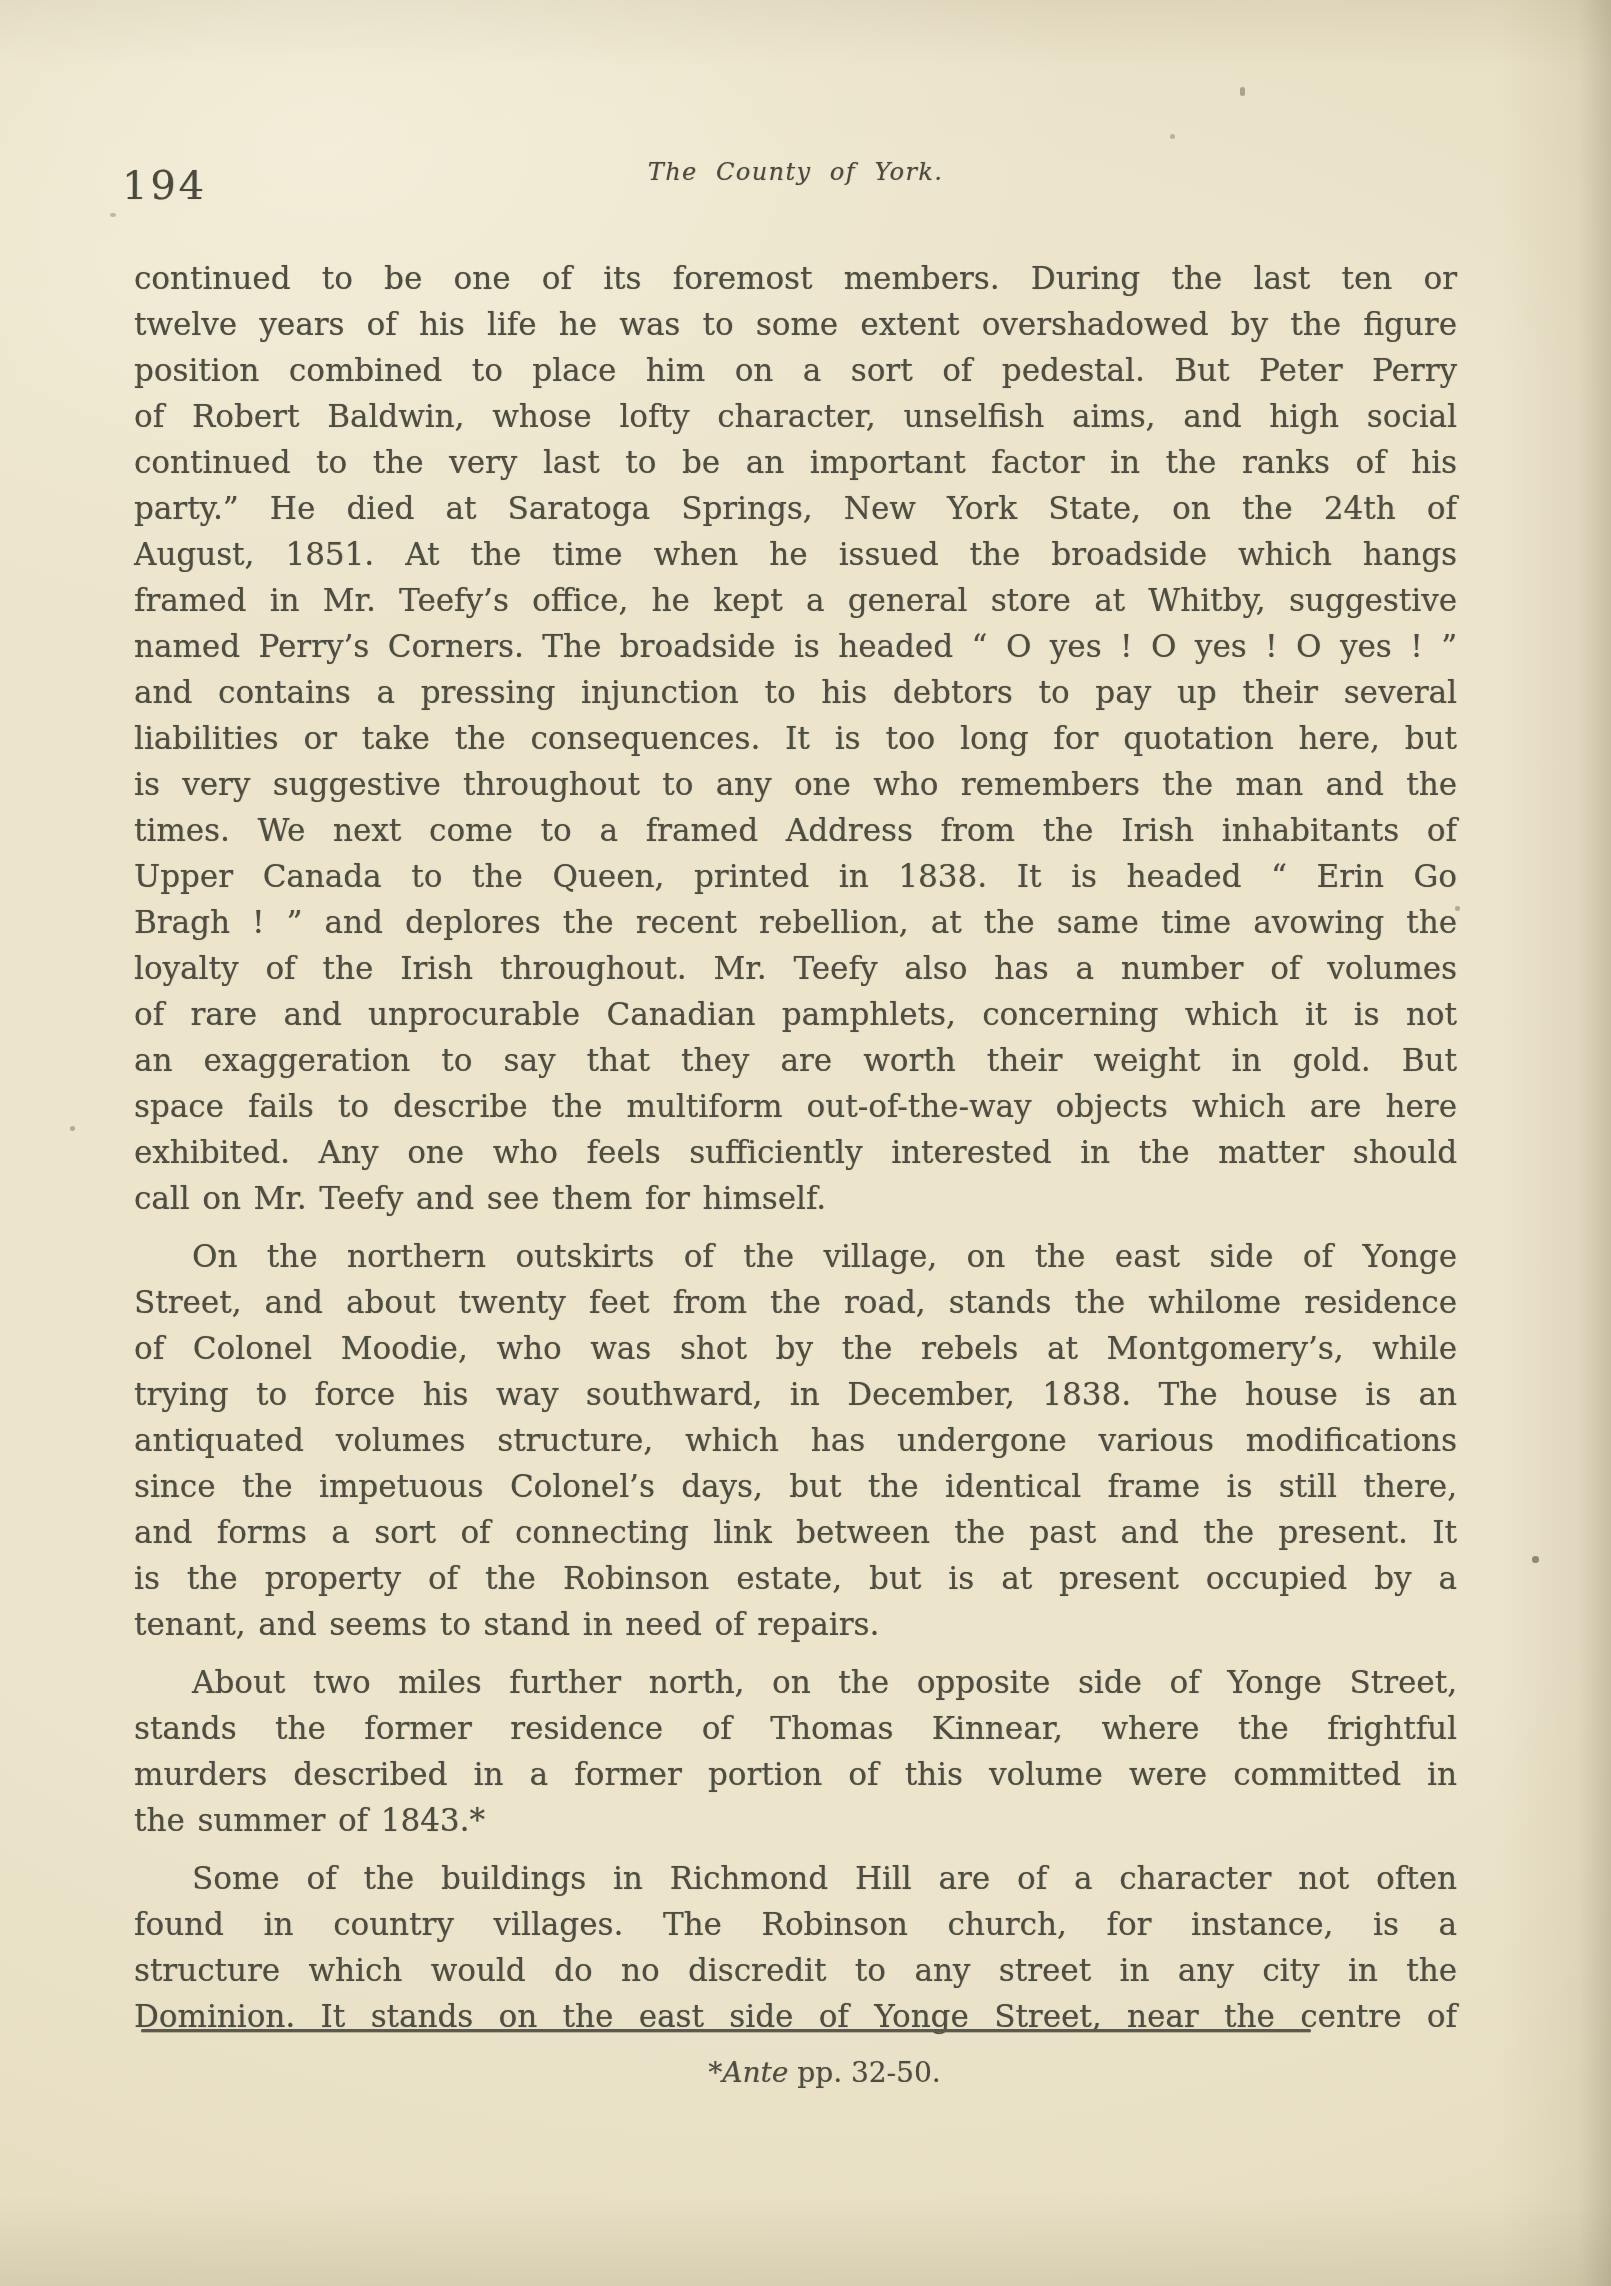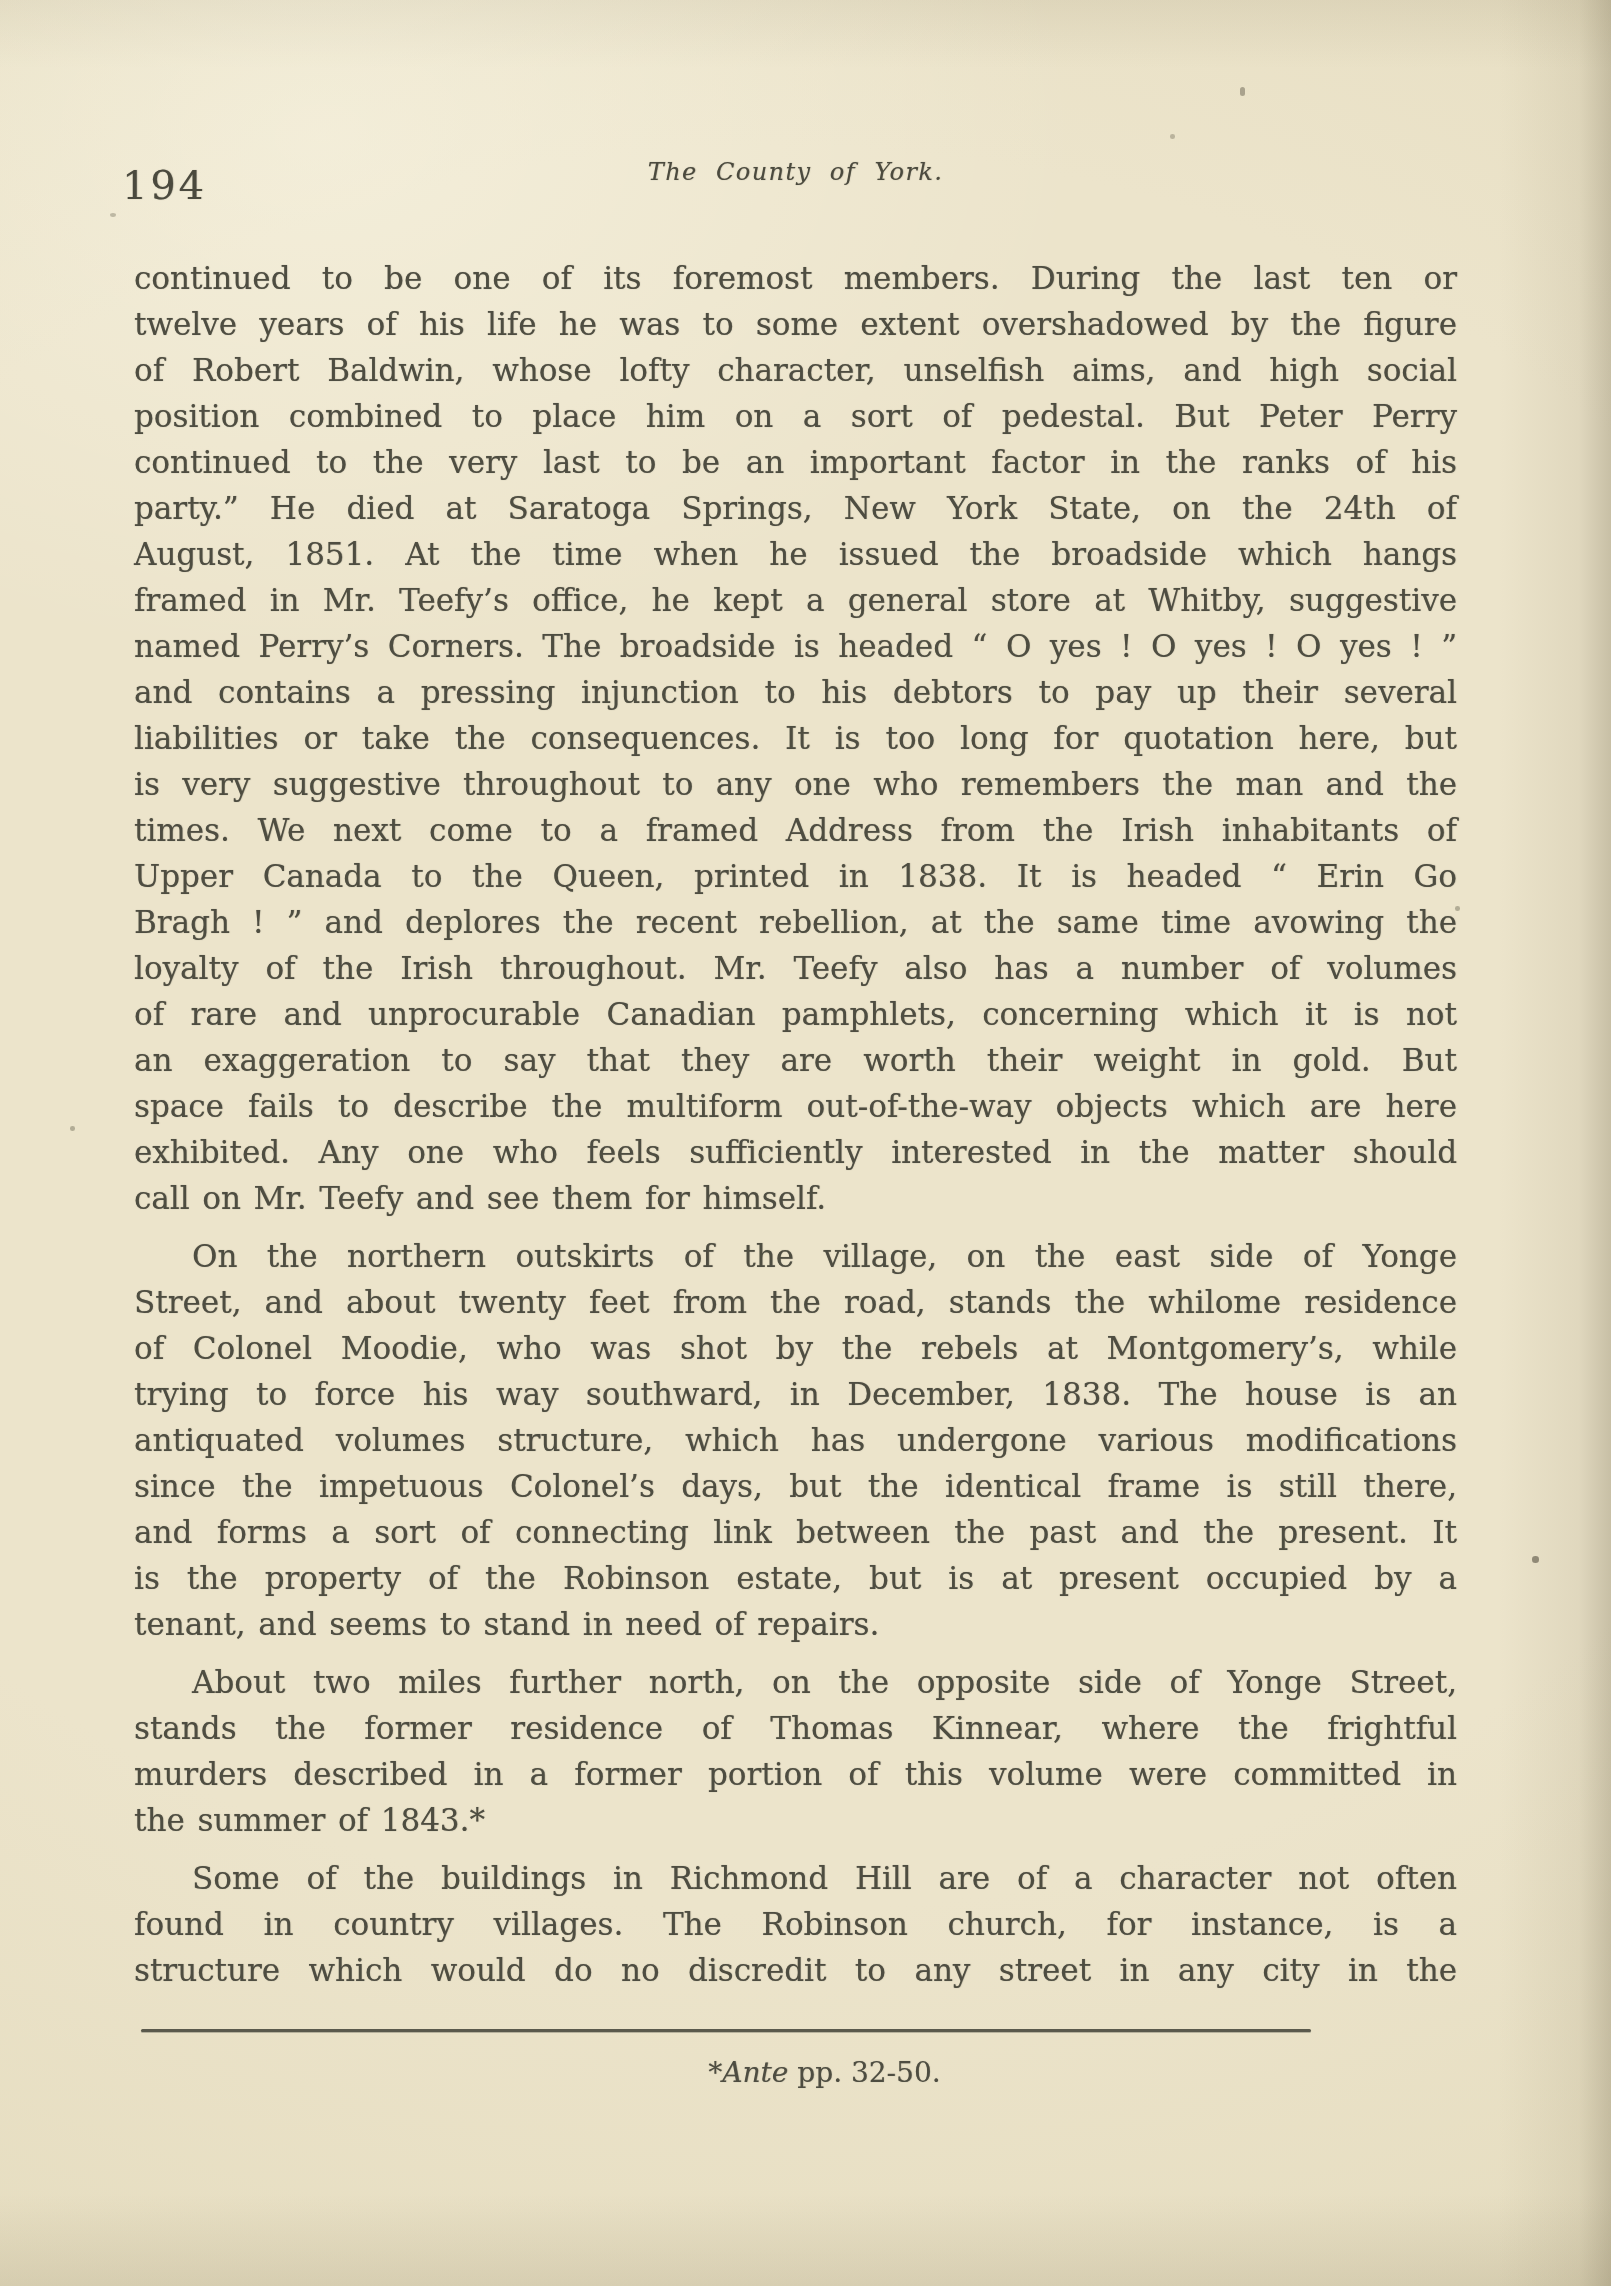--- a/index.html
+++ b/index.html
@@ -107,22 +107,22 @@
 
   <div class="page-header">
     <span class="page-number">194</span>
     <span class="running-title">The County of York.</span>
   </div>
 
   <div class="page-body">
       <div class="paragraph">
         <div class="line">continued to be one of its foremost members.  During the last ten or</div>
         <div class="line">twelve years of his life he was to some extent overshadowed by the figure</div>
+        <div class="line">position combined to place him on a sort of pedestal.  But Peter Perry</div>
         <div class="line">of Robert Baldwin, whose lofty character, unselfish aims, and high social</div>
-        <div class="line">position combined to place him on a sort of pedestal.  But Peter Perry</div>
         <div class="line">continued to the very last to be an important factor in the ranks of his</div>
         <div class="line">party.”  He died at Saratoga Springs, New York State, on the 24th of</div>
         <div class="line">August, 1851.  At the time when he issued the broadside which hangs</div>
         <div class="line">framed in Mr. Teefy’s office, he kept a general store at Whitby, suggestive</div>
         <div class="line">named Perry’s Corners.  The broadside is headed “ O yes !  O yes !  O yes ! ”</div>
         <div class="line">and contains a pressing injunction to his debtors to pay up their several</div>
         <div class="line">liabilities or take the consequences.  It is too long for quotation here, but</div>
         <div class="line">is very suggestive throughout to any one who remembers the man and the</div>
         <div class="line">times.  We next come to a framed Address from the Irish inhabitants of</div>
         <div class="line">Upper Canada to the Queen, printed in 1838.  It is headed “ Erin Go</div>
@@ -148,20 +148,21 @@
       <div class="paragraph indented">
         <div class="line">About two miles further north, on the opposite side of Yonge Street,</div>
         <div class="line">stands the former residence of Thomas Kinnear, where the frightful</div>
         <div class="line">murders described in a former portion of this volume were committed in</div>
         <div class="line last">the summer of 1843.*</div>
       </div>
       <div class="paragraph indented">
         <div class="line">Some of the buildings in Richmond Hill are of a character not often</div>
         <div class="line">found in country villages.  The Robinson church, for instance, is a</div>
         <div class="line">structure which would do no discredit to any street in any city in the</div>
+        <div class="line">Dominion.  It stands on the east side of Yonge Street, near the centre of</div>
       </div>
     </div>
 
   <div class="footnote-rule"></div>
 
   <div class="footnote"><span class="marker">*</span><span class="source">Ante</span>&nbsp;<span class="pages">pp. 32-50.</span></div>
 
   <div class="speck s1"></div>
   <div class="speck s2"></div>
   <div class="speck s3"></div>

